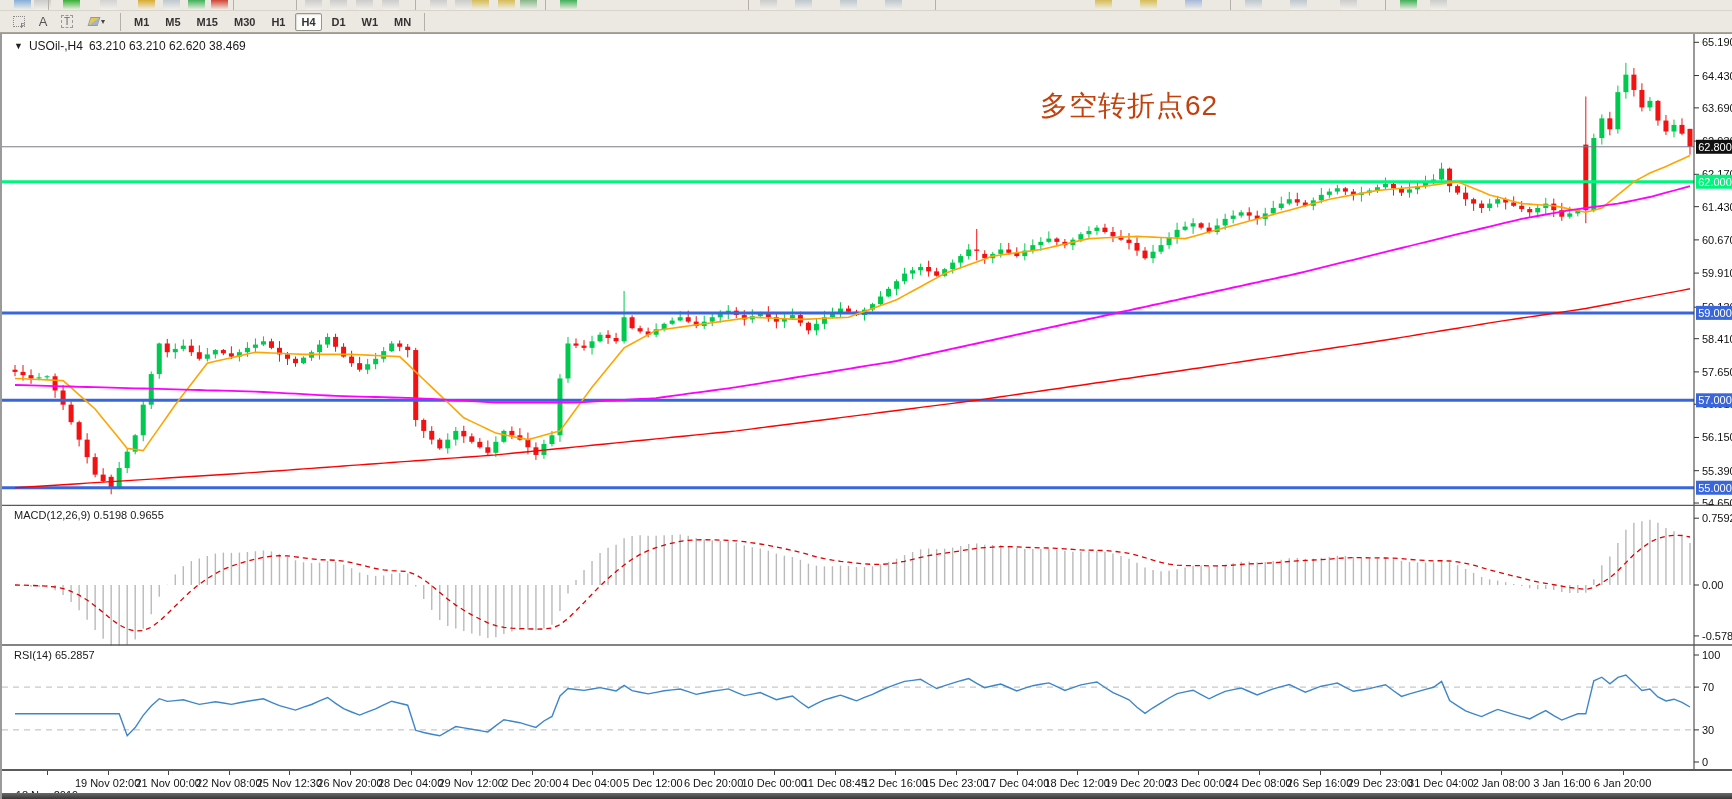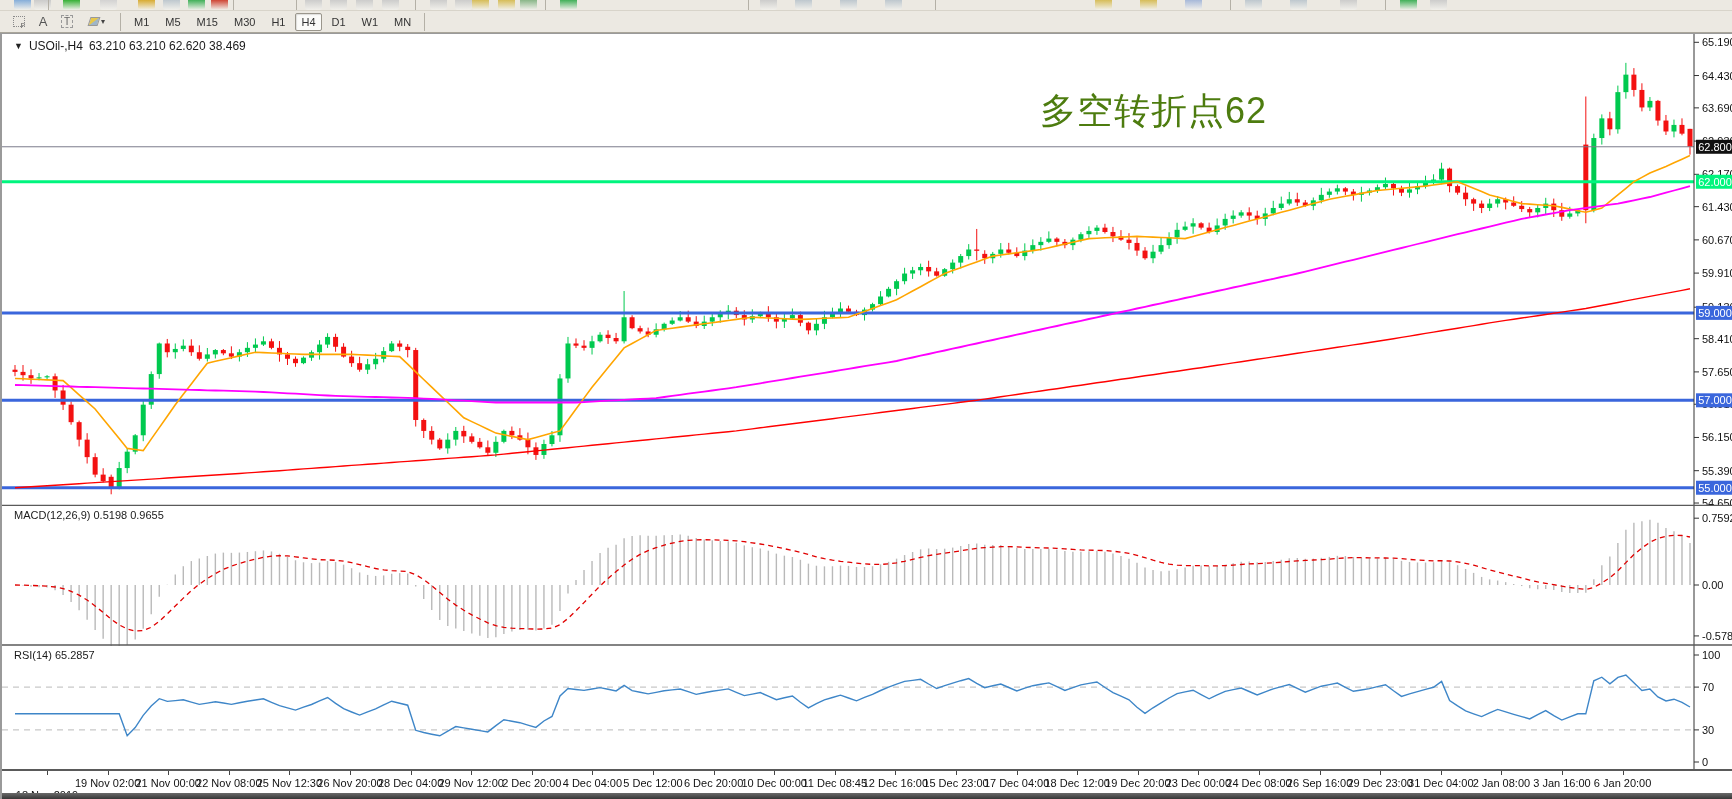--- a/index.html
+++ b/index.html
@@ -33,22 +33,22 @@
   .chart-window { position:absolute; left:0; top:33px; width:1732px; height:766px;
     background:#fff; border-left:2px solid #9a9a9a; border-top:1px solid #9a9a9a; }
   .chart-window svg { position:absolute; left:0; display:block; }
   #main-svg { top:0; }
   #macd-svg { top:472px; }
   #rsi-svg  { top:612px; }
   .chart-title { position:absolute; left:12px; top:5px; font-size:12px; color:#1a1a1a;
     display:flex; align-items:center; gap:6px; }
   .chart-title .tri { font-size:9px; color:#222; }
   .panel-label { position:absolute; left:12px; font-size:11px; color:#1a1a1a; }
-  .annotation { position:absolute; left:1038px; top:53px; font-size:36px; font-weight:500;
-    color:#4d7c0f; letter-spacing:1px; white-space:nowrap; }
+  .annotation { position:absolute; left:1038px; top:53px; font-size:28px; font-weight:500;
+    color:#c2410c; letter-spacing:1px; white-space:nowrap; }
   .time-axis { position:absolute; left:0; top:735px; width:1732px; height:24px;
     background:#fff; border-top:2px solid #5a5a5a; }
   .time-axis .tick { position:absolute; top:0; width:1px; height:4px; background:#444; }
   .time-axis .tlabel { position:absolute; top:6px; font-size:11px; color:#111;
     transform:translateX(-50%); white-space:nowrap; }
   .bottom-band { position:absolute; left:0; top:759px; width:1732px; height:7px;
     background:linear-gradient(#6a6a6a,#2e2e2e); }
 </style>
 </head>
 <body>
@@ -105,21 +105,21 @@
     </div>
     <div class="icon-btn" style="font-size:13px;">A</div>
     <div class="icon-btn">
       <span class="tbox">T</span>
     </div>
     <div class="icon-btn" style="width:34px;">
       <span class="crayon"></span>
       <span class="dd">▾</span>
     </div>
     <div class="vsep"></div>
-    <div id="tf-group" style="display:flex;align-items:flex-end;">
+    <div id="tf-group" style="display:flex;align-items:flex-end;font-weight:bold;">
         <div class="tf-btn">M1</div>
         <div class="tf-btn">M5</div>
         <div class="tf-btn">M15</div>
         <div class="tf-btn">M30</div>
         <div class="tf-btn">H1</div>
         <div class="tf-btn active">H4</div>
         <div class="tf-btn">D1</div>
         <div class="tf-btn">W1</div>
         <div class="tf-btn">MN</div>
       </div>

